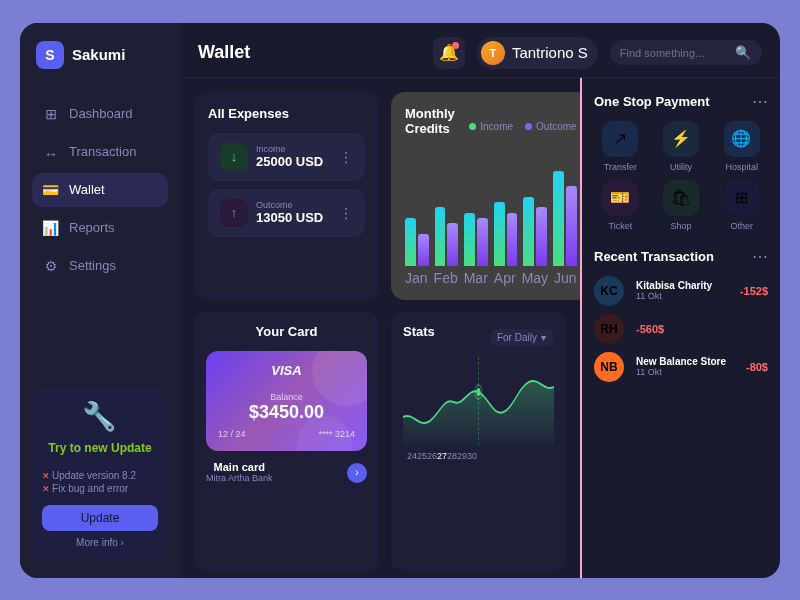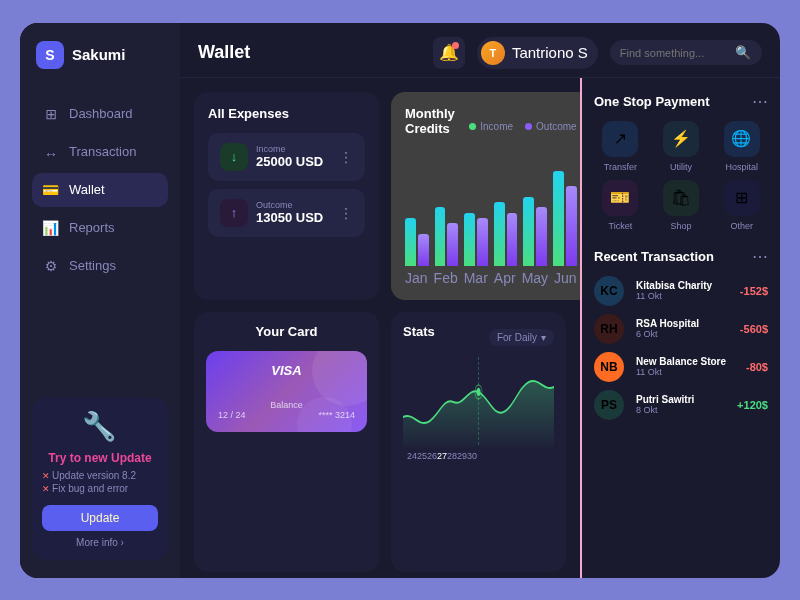--- a/index.html
+++ b/index.html
@@ -49,27 +49,27 @@
       margin-top: auto;
       background: #1e1e40;
       border-radius: 14px;
       padding: 12px 10px;
       text-align: center;
     }
     .update-icon-area {
       display: flex; justify-content: center; margin-bottom: 8px;
       font-size: 28px;
     }
-    .update-title { color: #ec4899; font-size: 12px; font-weight: 700; margin-bottom: 4px; }
+    .update-title { color: #84cc16; font-size: 12px; font-weight: 700; margin-bottom: 14px; }
     .update-list { list-style: none; text-align: left; margin-bottom: 10px; }
     .update-list li { color: #8888bb; font-size: 10px; padding: 1px 0; }
     .update-list li::before { content: '✕ '; color: #ff6b6b; font-size: 9px; }
     .update-btn {
       background: #5b5fef;
-      color: #fef9c3;
+      color: #0f172a;
       border: none;
       border-radius: 8px;
       padding: 6px 24px;
       font-size: 12px;
       cursor: pointer;
       width: 100%; margin-bottom: 6px;
     }
     .more-info { color: #8888bb; font-size: 10px; cursor: pointer; }
     .more-info span { color: #8888bb; }
 
@@ -228,21 +228,21 @@
       border-radius: 50%;
       background: rgba(255,255,255,0.08);
     }
     .visa-card::after {
       content: '';
       position: absolute; right: 15px; bottom: -20px;
       width: 55px; height: 55px;
       border-radius: 50%;
       background: rgba(255,255,255,0.06);
     }
-    .visa-logo { color: white; font-size: 13px; font-weight: 900; font-style: italic; margin-bottom: 22px; }
+    .visa-logo { color: white; font-size: 13px; font-weight: 900; font-style: italic; margin-bottom: 14px; }
     .card-balance-label { color: rgba(255,255,255,0.7); font-size: 9px; }
     .card-balance { color: white; font-size: 18px; font-weight: 700; margin-bottom: 6px; }
     .card-bottom { display: flex; justify-content: space-between; align-items: center; }
     .card-expiry { color: rgba(255,255,255,0.7); font-size: 9px; }
     .card-number { color: rgba(255,255,255,0.7); font-size: 9px; }
     .card-info { display: flex; justify-content: space-between; align-items: center; }
     .card-name-label { color: white; font-size: 11px; font-weight: 600; }
     .card-bank { color: #8888bb; font-size: 9px; }
     .card-nav { display: flex; gap: 4px; margin-top: 2px; }
     .card-nav-btn {
@@ -467,23 +467,33 @@
           </div>
         </div>
 
         <div class="bottom-row">
 
           <div class="your-card-section">
             <div class="card-title">Your Card</div>
             <div class="visa-card">
               <div class="visa-logo">VISA</div>
               <div class="card-balance-label">Balance</div>
+              <div class="card-balance">$3450.00</div>
               <div class="card-bottom">
                 <div class="card-expiry">12 / 24</div>
                 <div class="card-number">**** 3214</div>
+              </div>
+            </div>
+            <div class="card-info">
+              <div>
+                <div class="card-name-label">Main card</div>
+                <div class="card-bank">Mitra Artha Bank</div>
+              </div>
+              <div class="card-nav">
+                <div class="card-nav-btn">›</div>
               </div>
             </div>
           </div>
 
           <div class="stats-section">
             <div class="stats-header">
               <div class="card-title">Stats</div>
               <div class="stats-filter">
                 <span>For Daily</span>
                 <span>▾</span>
@@ -578,40 +588,28 @@
               <div class="txn-item">
     <div class="txn-avatar" style="background:#1a3a5a">KC</div>
     <div class="txn-info">
       <div class="txn-name">Kitabisa Charity</div>
       <div class="txn-date">11 Okt</div>
     </div>
     <div class="txn-amount negative">-152$</div>
   </div>
               <div class="txn-item">
     <div class="txn-avatar" style="background:#3a1a1a">RH</div>
-    <div class="txn-info">
-      <div class="txn-name">RSA Hospital</div>
-      <div class="txn-date">6 Okt</div>
-    </div>
     <div class="txn-amount negative">-560$</div>
   </div>
               <div class="txn-item">
     <div class="txn-avatar" style="background:#ff6b23">NB</div>
     <div class="txn-info">
       <div class="txn-name">New Balance Store</div>
       <div class="txn-date">11 Okt</div>
     </div>
     <div class="txn-amount negative">-80$</div>
   </div>
-              <div class="txn-item">
-    <div class="txn-avatar" style="background:#1a3a3a">PS</div>
-    <div class="txn-info">
-      <div class="txn-name">Putri Sawitri</div>
-      <div class="txn-date">8 Okt</div>
-    </div>
-    <div class="txn-amount positive">+120$</div>
-  </div>
             </div>
         </div>
       </div>
     </div>
   </div>
 </div>
 
 </body></html>

